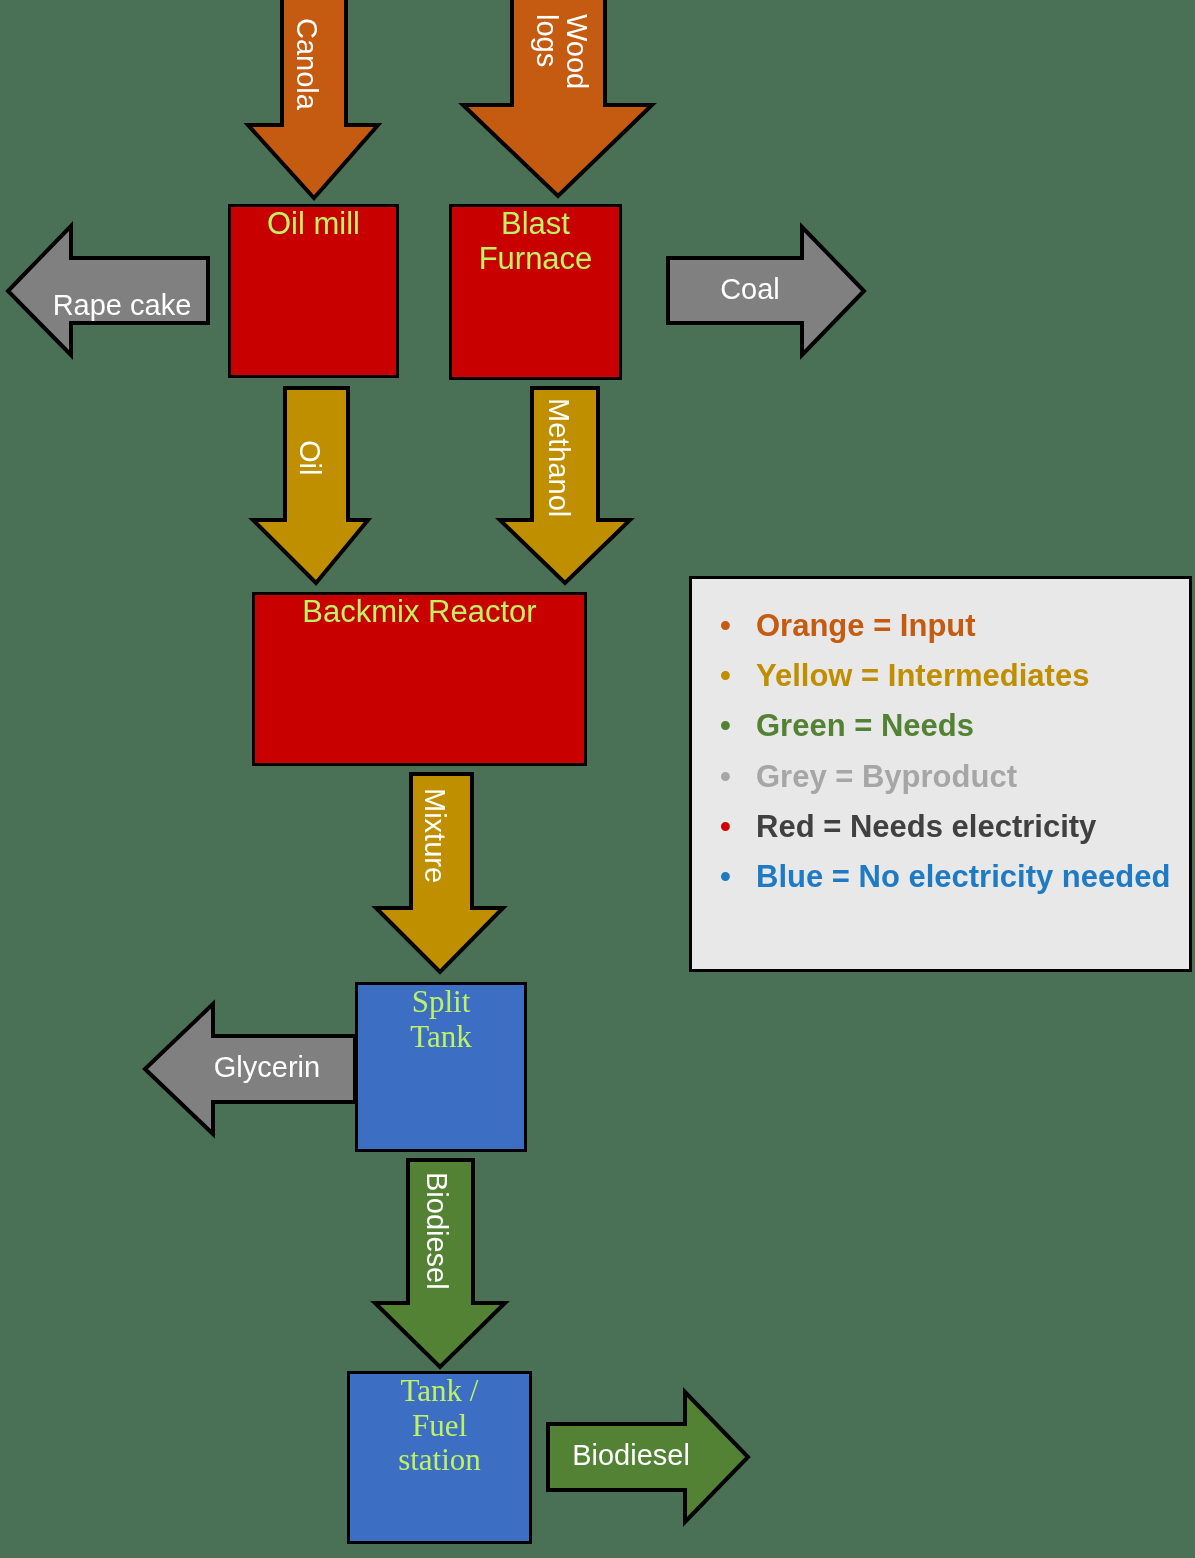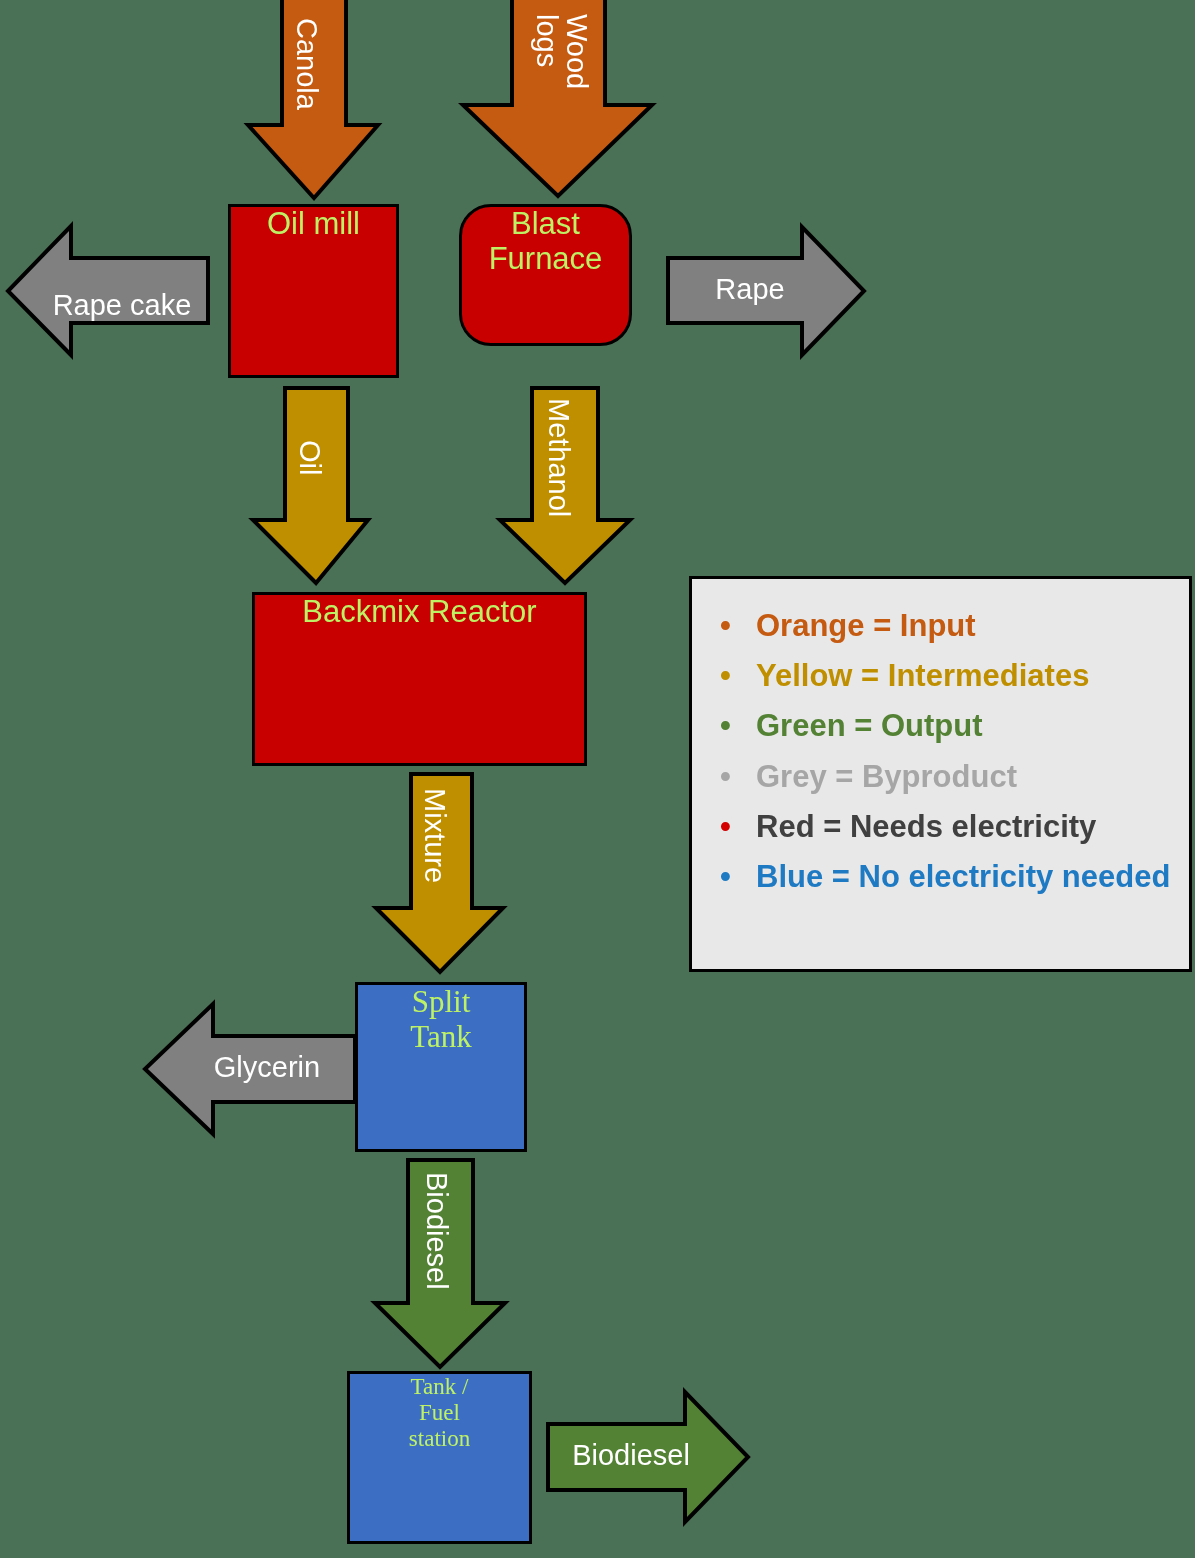--- a/index.html
+++ b/index.html
@@ -26,24 +26,24 @@
     justify-content: center;
     text-align: center;
     color: #bef264;
     line-height: 1.12;
     z-index: 3;
   }
   .node-red { background: #c80000; }
   .node-blue { background: #3c6fc3; font-family: Liberation Serif, serif; }
 
   #node-oil-mill      { left: 228px; top: 204px;  width: 171px; height: 174px; font-size: 31px; }
-  #node-blast-furnace { left: 459px; top: 204px;  width: 173px; height: 142px; font-size: 31px; border-radius: 32px; }
+  #node-blast-furnace { left: 449px; top: 204px;  width: 173px; height: 176px; font-size: 31px; }
   #node-backmix       { left: 252px; top: 592px;  width: 335px; height: 174px; font-size: 31px; }
   #node-split-tank    { left: 355px; top: 982px;  width: 172px; height: 170px; font-size: 31px; }
-  #node-tank-fuel     { left: 347px; top: 1371px; width: 185px; height: 173px; font-size: 23px; }
+  #node-tank-fuel     { left: 347px; top: 1371px; width: 185px; height: 173px; font-size: 31px; }
 
   
   .arrow-label {
     position: absolute;
     color: #ffffff;
     font-size: 29px;
     white-space: pre;
     z-index: 4;
     pointer-events: none;
     line-height: 1.05;
@@ -130,21 +130,21 @@
 station</span>
 </div>
 
 <div class="arrow-label rot-down" style="left:322px; top:18px;">Canola</div>
 
 <div class="arrow-label rot-down" style="left:592px; top:14px; text-align:left;">Wood
 logs</div>
 
 <div class="arrow-label lbl-h" style="left:36px; top:290px; width:172px;">Rape cake</div>
 
-<div class="arrow-label lbl-h" style="left:690px; top:274px; width:120px;">Rape</div>
+<div class="arrow-label lbl-h" style="left:690px; top:274px; width:120px;">Coal</div>
 
 <div class="arrow-label rot-down" style="left:325px; top:440px;">Oil</div>
 
 <div class="arrow-label rot-down" style="left:574px; top:398px;">Methanol</div>
 
 <div class="arrow-label rot-down" style="left:450px; top:788px;">Mixture</div>
 
 <div class="arrow-label lbl-h" style="left:188px; top:1052px; width:158px;">Glycerin</div>
 
 <div class="arrow-label rot-down" style="left:452px; top:1172px;">Biodiesel</div>
@@ -156,21 +156,21 @@
     <li>
       <span class="bullet" style="color:#c55a11">•</span>
       <span class="ltext" style="color:#c55a11">Orange = Input</span>
     </li>
     <li>
       <span class="bullet" style="color:#bf8f00">•</span>
       <span class="ltext" style="color:#bf8f00">Yellow = Intermediates</span>
     </li>
     <li>
       <span class="bullet" style="color:#548235">•</span>
-      <span class="ltext" style="color:#548235">Green = Output</span>
+      <span class="ltext" style="color:#548235">Green = Needs</span>
     </li>
     <li>
       <span class="bullet" style="color:#a6a6a6">•</span>
       <span class="ltext" style="color:#a6a6a6">Grey = Byproduct</span>
     </li>
     <li>
       <span class="bullet" style="color:#d40000">•</span>
       <span class="ltext" style="color:#404040">Red = Needs electricity</span>
     </li>
     <li>

